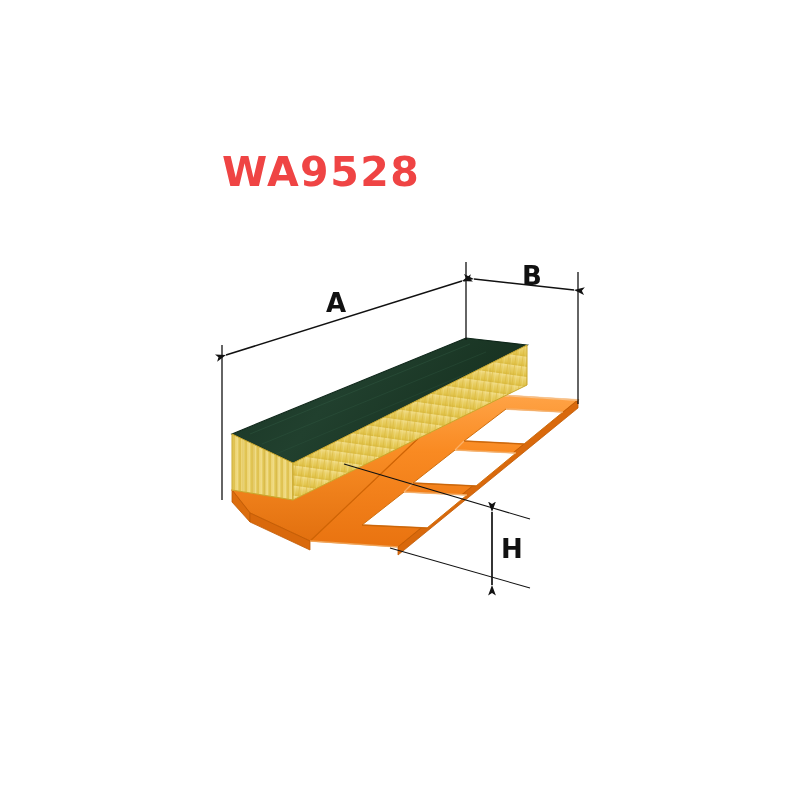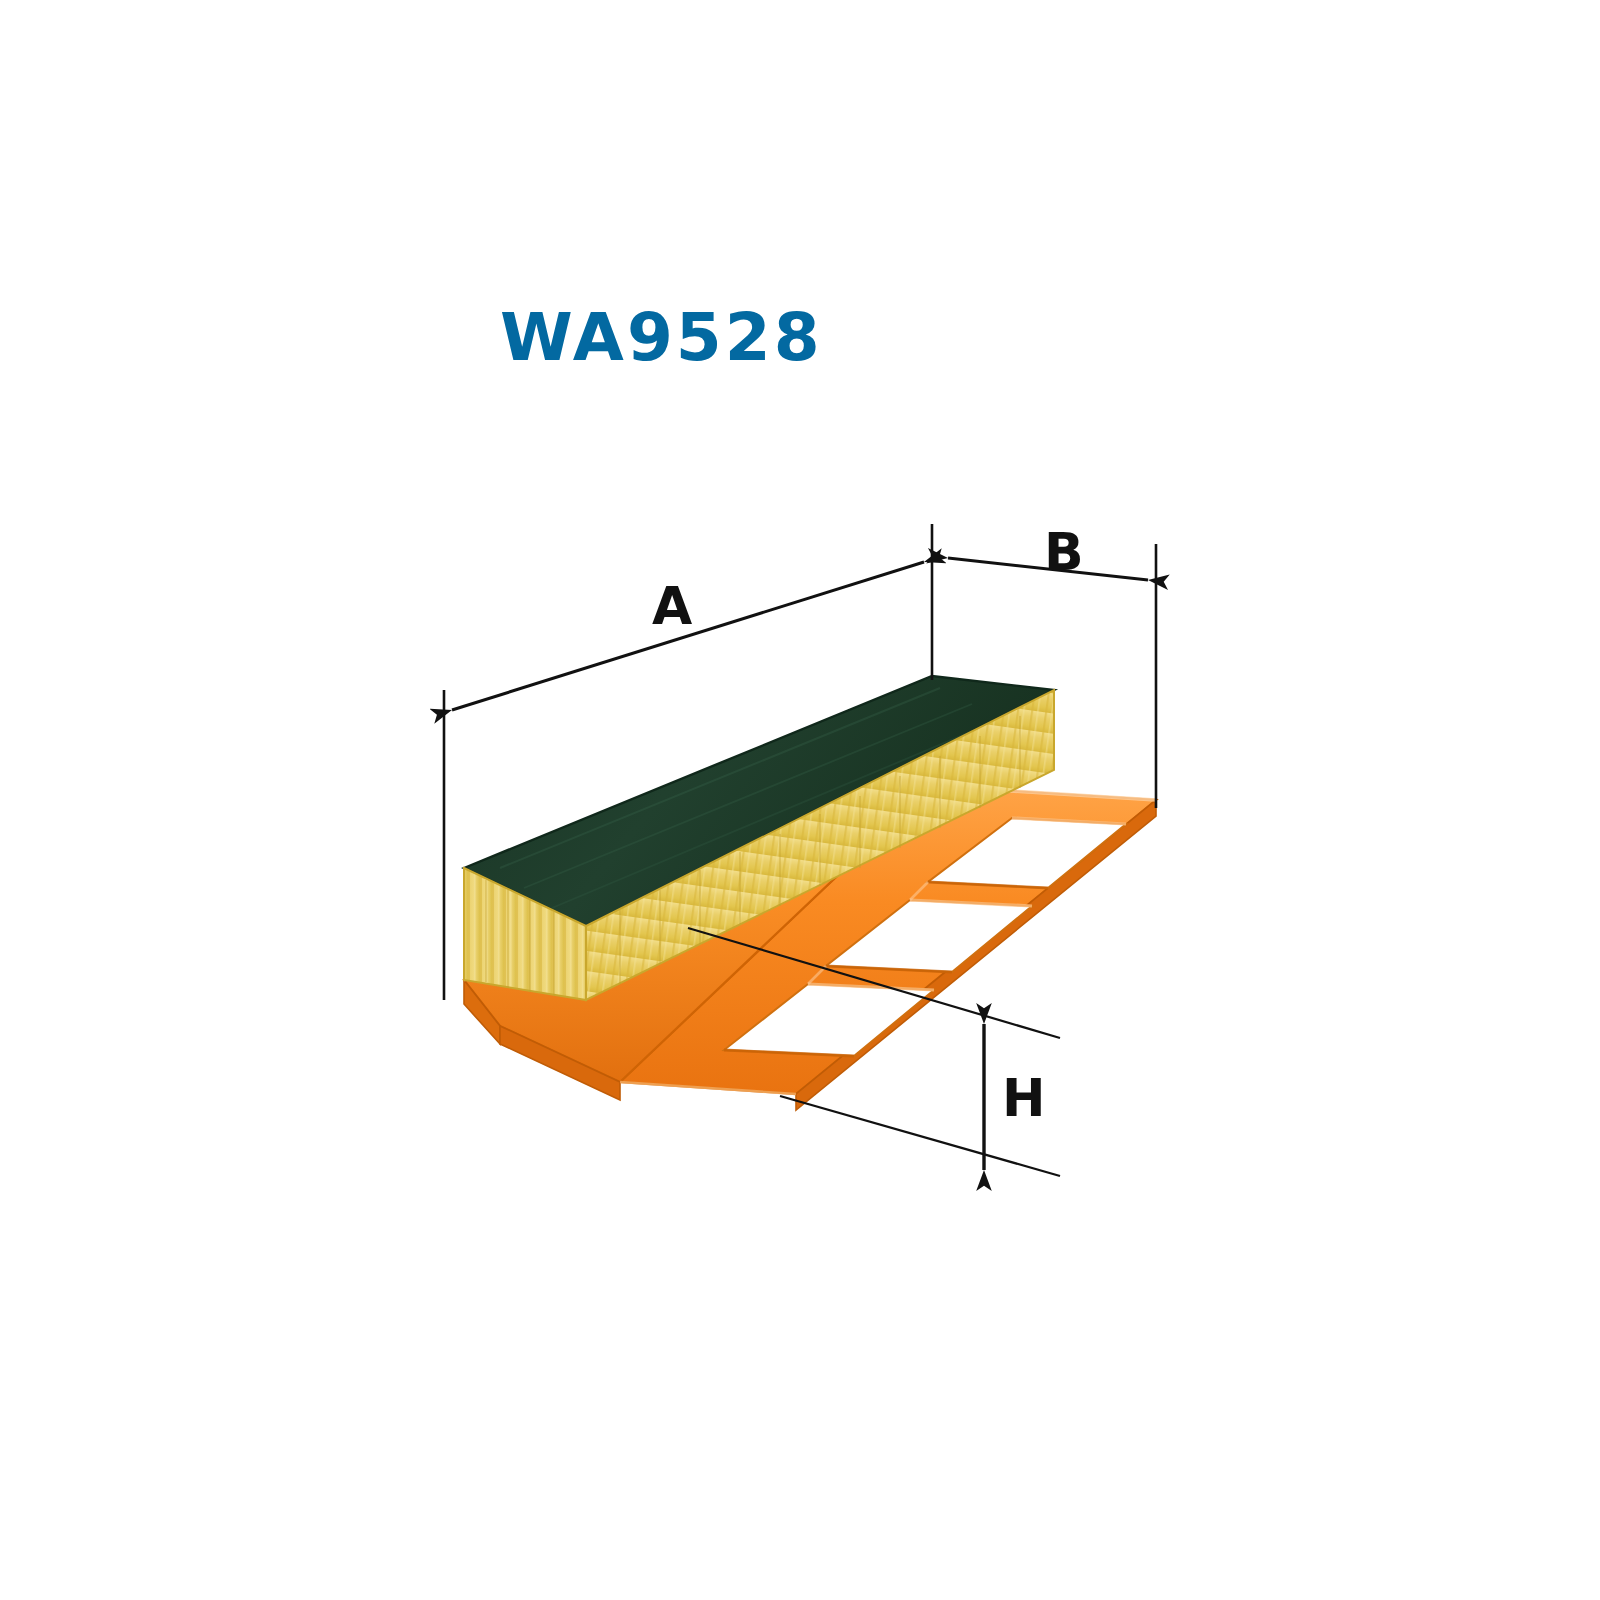--- a/index.html
+++ b/index.html
@@ -16,27 +16,26 @@
     width: 800px;
     height: 800px;
     background: #ffffff;
     overflow: hidden;
   }
   #product-title {
     position: absolute;
     left: 222px;
     top: 152px;
     font-family: "DejaVu Sans", sans-serif;
-    font-size: 33px;
+    font-size: 41px;
     font-weight: bold;
     letter-spacing: 1.5px;
-    color: #0369a1;
+    color: #ef4444;
     white-space: nowrap;
     line-height: 1;
-    margin-left: 28px;
   }
   #figure {
     position: absolute;
     left: 0;
     top: 0;
     width: 800px;
     height: 800px;
   }
   .dim-label {
     font-family: "DejaVu Sans", sans-serif;

